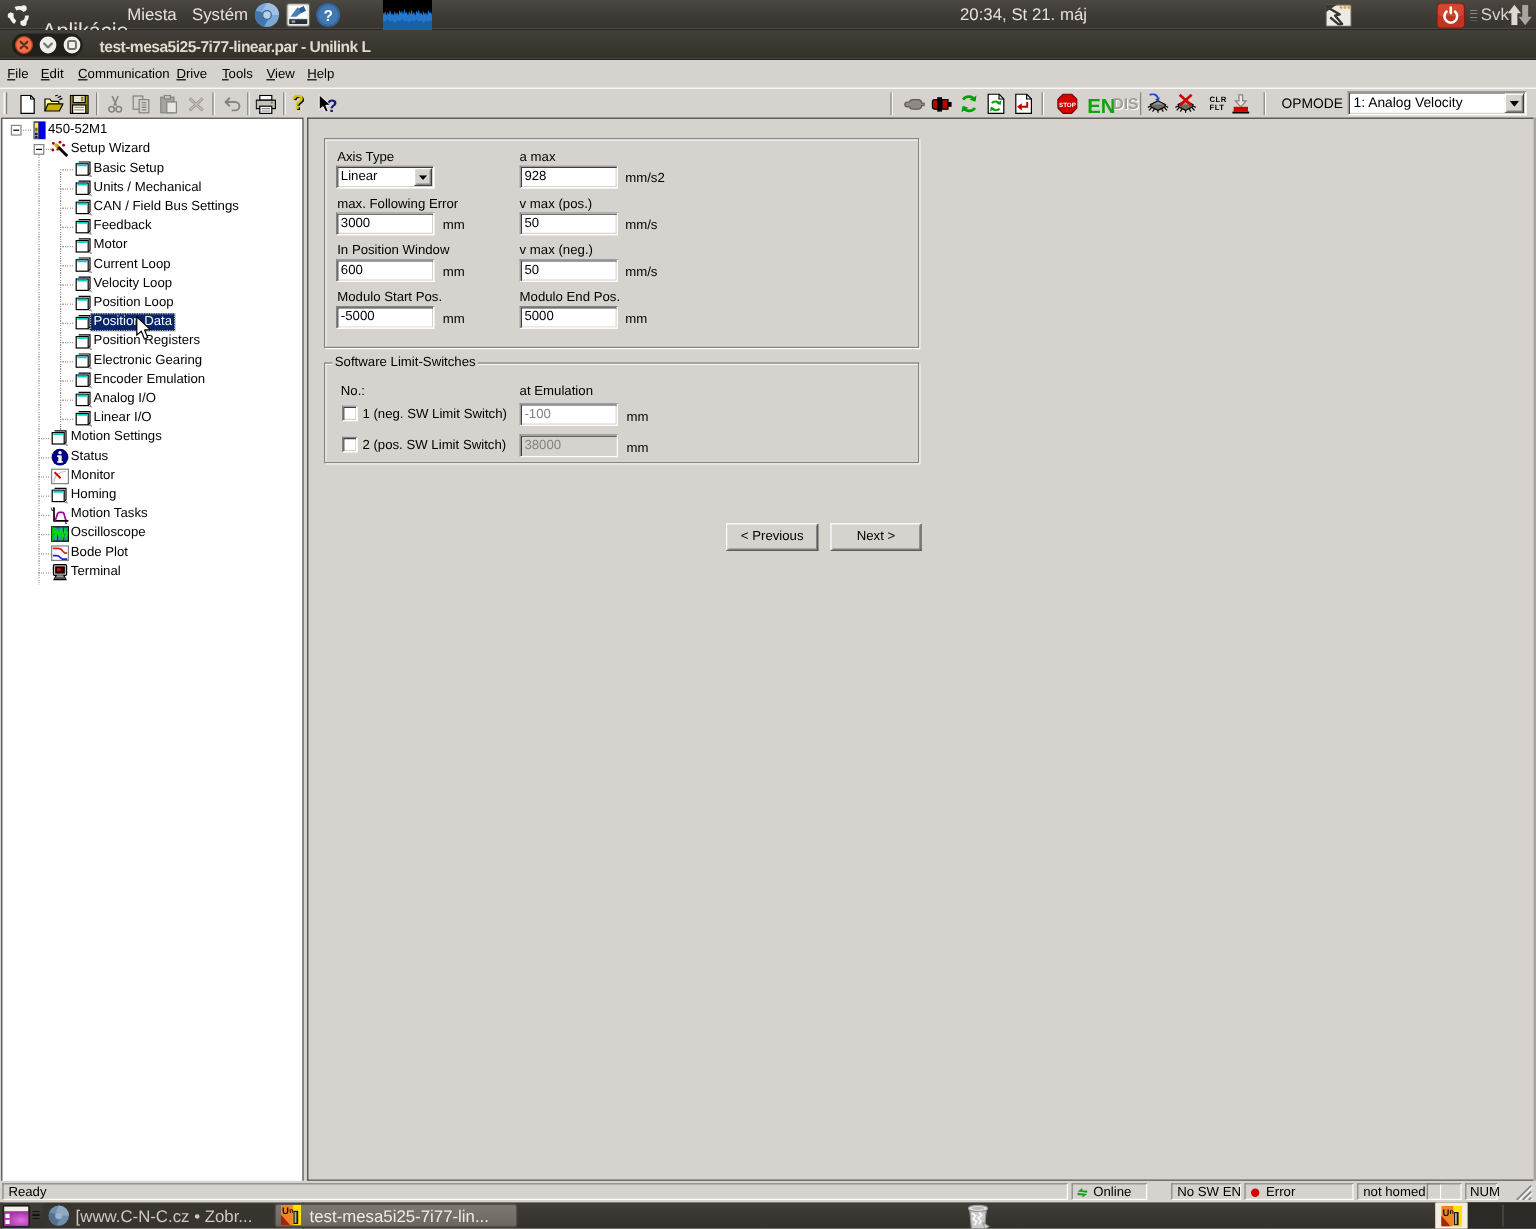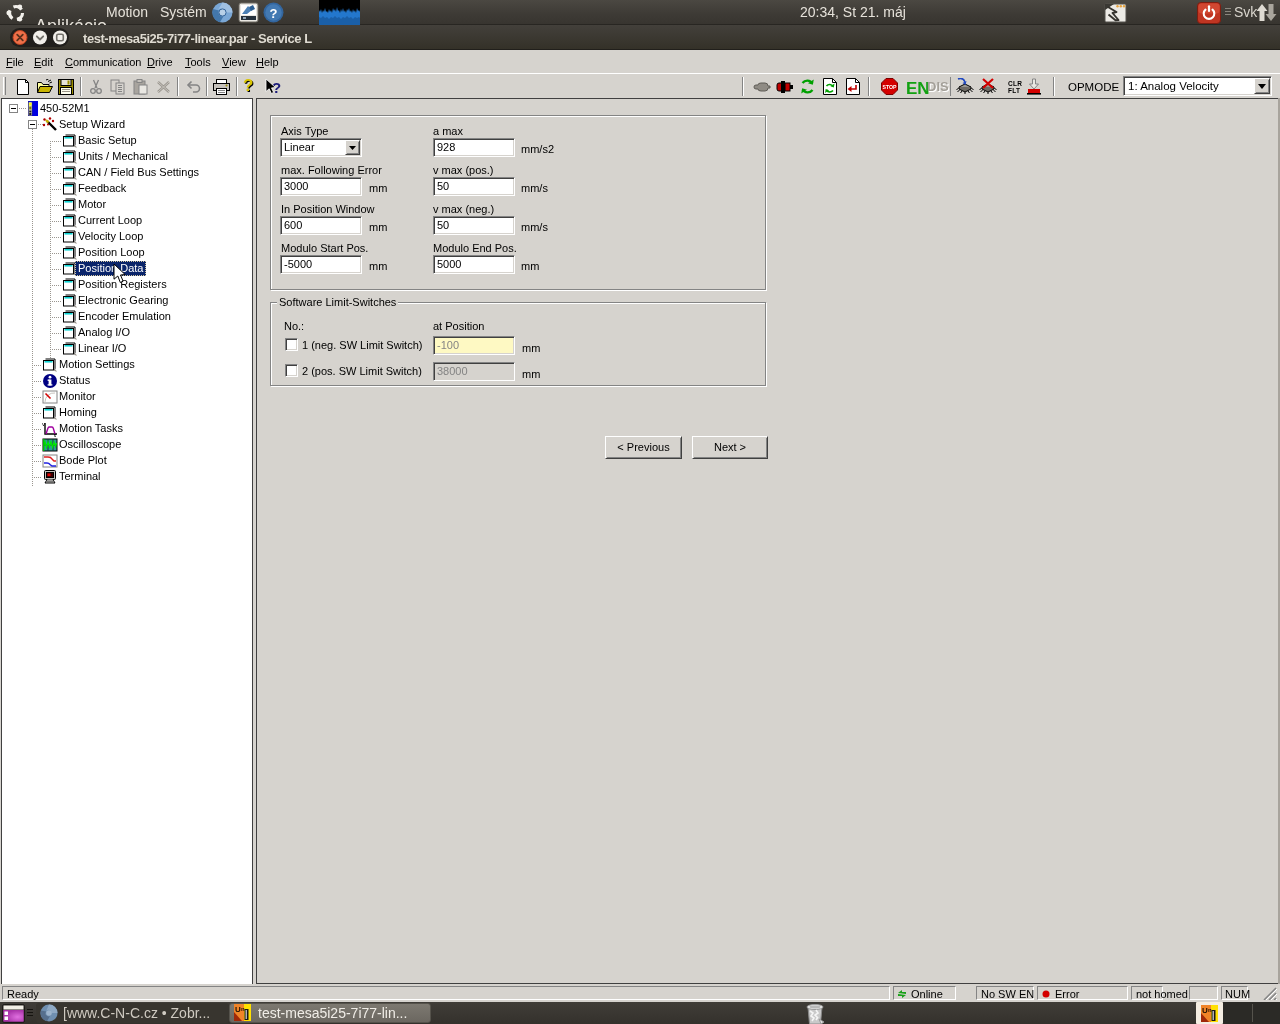--- a/index.html
+++ b/index.html
@@ -19,21 +19,21 @@
 
   <svg class="abs" style="left:6px;top:3px" width="20" height="20" viewBox="0 0 20 20">
     <g fill="#f2f0eb">
       <circle cx="10" cy="10" r="6.5" fill="none" stroke="#f2f0eb" stroke-width="3.2" stroke-dasharray="9 4.6"></circle>
       <circle cx="2.8" cy="10" r="2.4"></circle>
           <circle cx="13.8" cy="3.8" r="2.4"></circle>
           <circle cx="13.8" cy="16.2" r="2.4"></circle>
     </g>
   </svg>
   <div class="abs" style="left:35px;top:16px;font-size:18px;color:#e6e2da">Aplikácie</div>
-  <div class="abs" style="left:106px;top:4px;font-size:14px;color:#e6e2da">Motion</div>
+  <div class="abs" style="left:106px;top:4px;font-size:14px;color:#e6e2da">Miesta</div>
   <div class="abs" style="left:160px;top:4px;font-size:14px;color:#e6e2da">Systém</div>
 
   <svg class="abs" style="left:212px;top:2px" width="21" height="21" viewBox="0 0 21 21">
     <circle cx="10.5" cy="10.5" r="10" fill="#7aa7d6"></circle>
     <path d="M10.5 .5 A10 10 0 0 1 20.5 10.5 L13 10.5 A4 4 0 0 0 6 8 Z" fill="#9fc0e2"></path>
     <path d="M.9 7 A10 10 0 0 0 8 20.2 L11.5 14.3 A4 4 0 0 1 7 8.5 Z" fill="#4377ab"></path>
     <circle cx="10.5" cy="10.5" r="3.6" fill="#b8d0e8" stroke="#35659a" stroke-width="1"></circle>
   </svg>
 
   <svg class="abs" style="left:238px;top:2px" width="21" height="21" viewBox="0 0 21 21">
@@ -86,21 +86,21 @@
   <div class="abs" style="left:10px;top:3px;width:59px;height:19px;background:#211f1c;border-radius:10px"></div>
   <svg class="abs" style="left:12px;top:5px" width="56" height="15" viewBox="0 0 56 15">
     <circle cx="8" cy="7.5" r="7" fill="#ef7049"></circle>
     <circle cx="8" cy="7.5" r="7" fill="none" stroke="#b84220" stroke-width="1"></circle>
     <path d="M5.2 4.7 L10.8 10.3 M10.8 4.7 L5.2 10.3" stroke="#59301c" stroke-width="1.8" stroke-linecap="round"></path>
     <circle cx="28" cy="7.5" r="7" fill="#f1efea"></circle>
     <path d="M24.8 5.5 L28 8.7 L31.2 5.5" fill="none" stroke="#72706a" stroke-width="1.8" stroke-linecap="round" stroke-linejoin="round" transform="translate(0 .8)"></path>
     <circle cx="48" cy="7.5" r="7" fill="#f1efea"></circle>
     <rect x="44.7" y="4.2" width="6.6" height="6.6" rx="1.6" fill="none" stroke="#72706a" stroke-width="1.6"></rect>
   </svg>
-  <div class="abs" style="left:83px;top:6px;font-size:13px;letter-spacing:-0.45px;font-weight:bold;color:#dfdbd1">test-mesa5i25-7i77-linear.par - Service L</div>
+  <div class="abs" style="left:83px;top:6px;font-size:13px;letter-spacing:-0.45px;font-weight:bold;color:#dfdbd1">test-mesa5i25-7i77-linear.par - Unilink L</div>
 </div>
 
 <div class="abs" style="left:0;top:50px;width:1280px;height:23px;background:#d6d3ce">
   <div class="abs t11" style="left:6px;top:6px"><u>F</u>ile</div>
   <div class="abs t11" style="left:34px;top:6px"><u>E</u>dit</div>
   <div class="abs t11" style="left:65px;top:6px"><u>C</u>ommunication</div>
   <div class="abs t11" style="left:147px;top:6px"><u>D</u>rive</div>
   <div class="abs t11" style="left:185px;top:6px"><u>T</u>ools</div>
   <div class="abs t11" style="left:222px;top:6px"><u>V</u>iew</div>
   <div class="abs t11" style="left:256px;top:6px"><u>H</u>elp</div>
@@ -513,24 +513,24 @@
 <div class="abs t11" style="left:176px;top:143px">Modulo End Pos.</div>
 <div class="abs sunken" style="left:23px;top:156px;width:82px;height:19px;background:#fff">
         <div class="abs t11" style="left:3px;top:2px;color:#000">-5000</div>
       </div>
 <div class="abs t11" style="left:112px;top:161px">mm</div>
 <div class="abs sunken" style="left:176px;top:156px;width:82px;height:19px;background:#fff">
         <div class="abs t11" style="left:3px;top:2px;color:#000">5000</div>
       </div>
 <div class="abs t11" style="left:264px;top:161px">mm</div>
 <div class="abs t11" style="left:27px;top:221px">No.:</div>
-<div class="abs t11" style="left:176px;top:221px">at Position</div>
+<div class="abs t11" style="left:176px;top:221px">at Emulation</div>
 <div class="abs sunken" style="left:28px;top:239px;width:13px;height:13px"></div>
 <div class="abs t11" style="left:45px;top:240px">1 (neg. SW Limit Switch)</div>
-<div class="abs sunken" style="left:176px;top:237px;width:82px;height:19px;background:#fef9c3">
+<div class="abs sunken" style="left:176px;top:237px;width:82px;height:19px;background:#ffffff">
         <div class="abs t11" style="left:3px;top:2px;color:#848484">-100</div>
       </div>
 <div class="abs t11" style="left:265px;top:243px">mm</div>
 <div class="abs sunken" style="left:28px;top:265px;width:13px;height:13px"></div>
 <div class="abs t11" style="left:45px;top:266px">2 (pos. SW Limit Switch)</div>
 <div class="abs sunken" style="left:176px;top:263px;width:82px;height:19px;background:#d6d3ce">
         <div class="abs t11" style="left:3px;top:2px;color:#848484">38000</div>
       </div>
 <div class="abs t11" style="left:265px;top:269px">mm</div>
 <div class="abs raised" style="left:348px;top:337px;width:77px;height:23px;text-align:center">
@@ -553,21 +553,21 @@
       </div>
 <div class="abs" style="left:976px;top:2px;width:58px;height:14px;border:1px solid;border-color:#848484 #fff #fff #848484">
         <div class="abs t11" style="left:4px;top:1px">No SW EN</div>
       </div>
 <div class="abs" style="left:1037px;top:2px;width:91px;height:14px;border:1px solid;border-color:#848484 #fff #fff #848484">
         <svg class="abs" style="left:4px;top:3px" width="8" height="8">
           <circle cx="4" cy="4" r="3.5" fill="#d40000"></circle>
         </svg>
         <div class="abs t11" style="left:17px;top:1px">Error</div>
       </div>
-<div class="abs" style="left:1131px;top:2px;width:32px;height:14px;border:1px solid;border-color:#848484 #fff #fff #848484">
+<div class="abs" style="left:1131px;top:2px;width:70px;height:14px;border:1px solid;border-color:#848484 #fff #fff #848484">
         <div class="abs t11" style="left:4px;top:1px">not homed</div>
       </div>
 <div class="abs" style="left:1189px;top:2px;width:29px;height:14px;border:1px solid;border-color:#848484 #fff #fff #848484"></div>
 <div class="abs" style="left:1221px;top:2px;width:27px;height:14px;border:1px solid;border-color:#848484 #fff #fff #848484">
         <div class="abs t11" style="left:3px;top:1px">NUM</div>
       </div>
 <svg class="abs" style="left:1262px;top:2px" width="16" height="14" viewBox="0 0 16 14">
         <g stroke="#848484" stroke-width="1.5">
           <path d="M14 2 L2 14 M14 7 L7 14 M14 12 L12 14"></path>
         </g>

